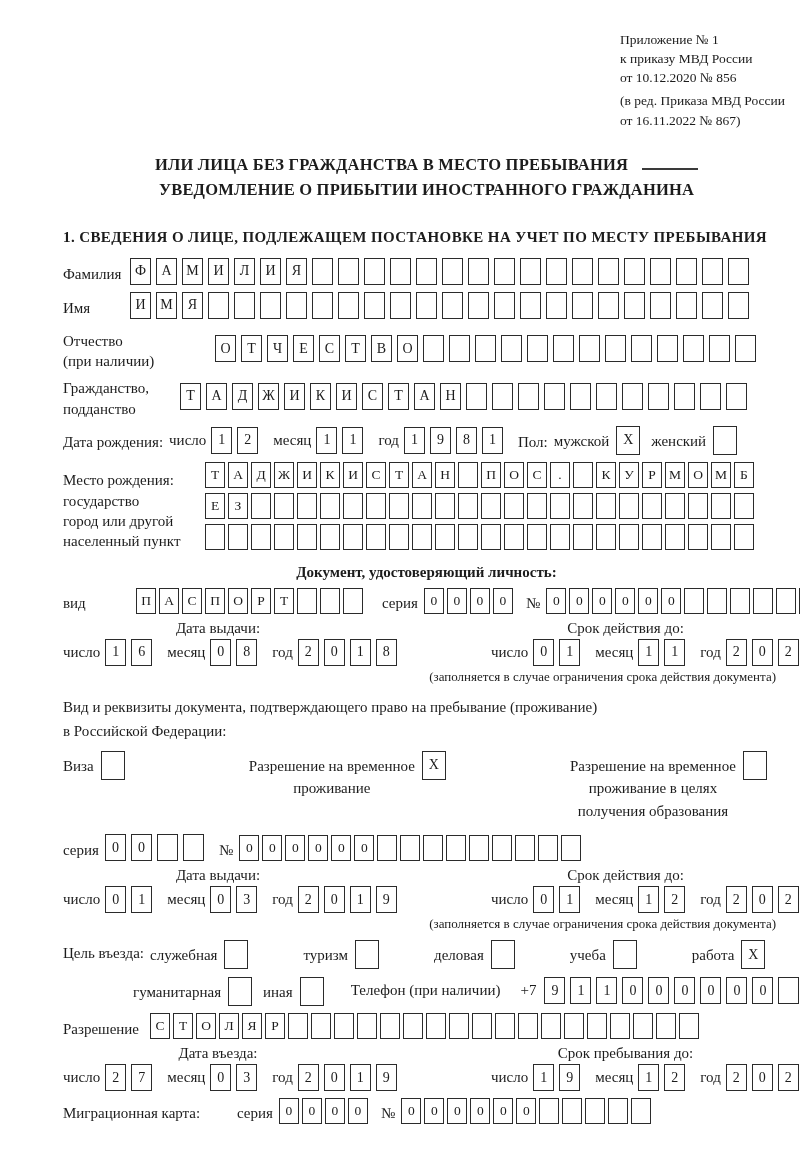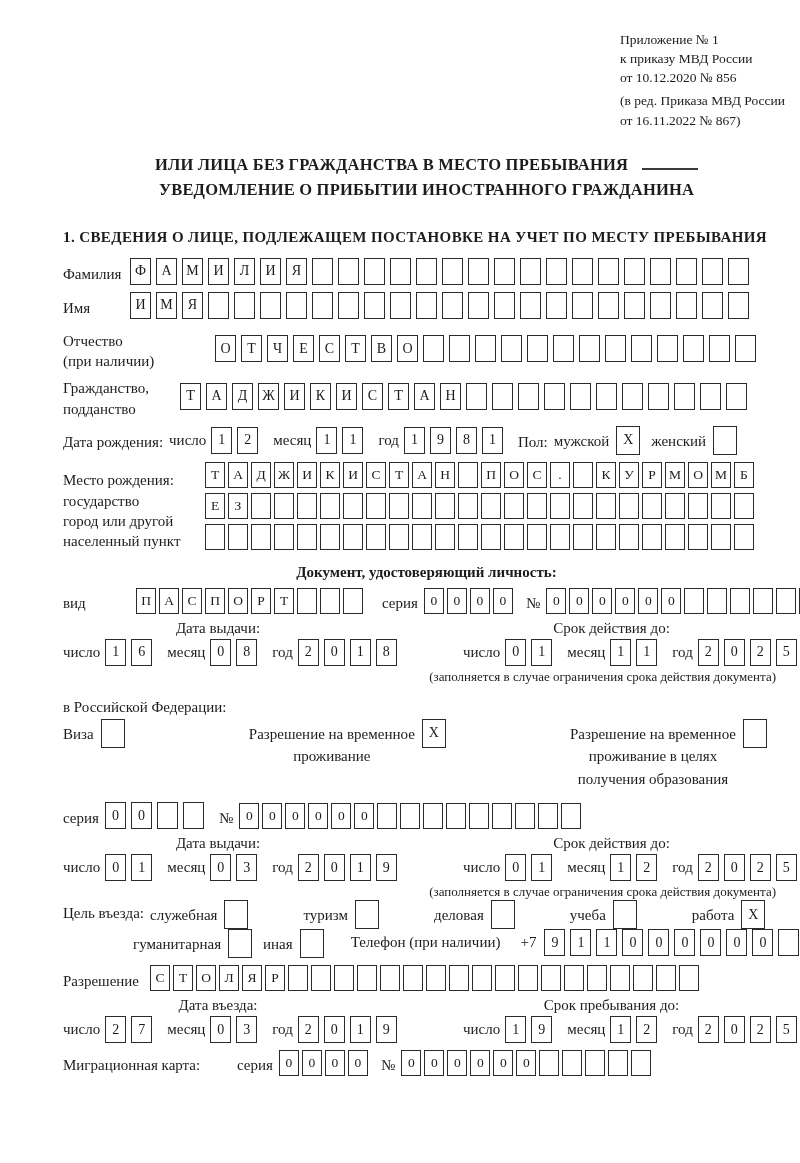--- a/index.html
+++ b/index.html
@@ -27,31 +27,31 @@
     display:inline-flex;align-items:center;justify-content:center;flex:none;
     width:21px;height:27px;border:1.6px solid #2b2b2b;box-sizing:border-box;
     margin-right:5px;font-size:14px;background:#fff;
   }
   .boxes.sm .cell{width:20px;height:26px;margin-right:3px;font-size:13.5px;}
   .cell.cb{width:24px;height:29px;margin:0 0 0 7px;}
   
   .ilab{padding-top:5px;margin-right:6px;flex:none;}
   .gap16{margin-left:16px;} .gap10{margin-left:10px;}
   
-  .two-col{display:flex;margin-top:6px;}
+  .two-col{display:flex;margin-top:6px;gap:28px;}
   .col-l{flex:0 0 400px;} .col-r{flex:1;}
   .cap-l{flex:0 0 400px;text-align:center;padding-right:90px;box-sizing:border-box;}
   .cap-r{flex:1;text-align:center;padding-right:30px;}
   .dgroup{display:flex;align-items:flex-start;}
   .dgroup .dlab{padding-top:5px;margin-right:5px;flex:none;}
   .dgroup .boxes{margin-right:10px;}
   .note{font-size:13px;text-align:right;margin:3px 14px 0 0;}
   .center-bold{text-align:center;font-weight:bold;font-size:15px;margin-top:9px;}
   
-  .optrow{display:flex;align-items:flex-start;}
+  .optrow{display:flex;align-items:flex-start;margin-top:8px;}
   .optrow .opt{display:flex;align-items:flex-start;margin-right:11px;}
   .optrow .optlab{display:flex;flex-direction:column;align-items:center;text-align:center;line-height:1.5;padding-top:4px;}
   .optrow-spread{justify-content:space-between;padding-right:12px;}
   .plain{margin-top:10px;line-height:1.6;}
   .indent70{padding-left:70px;}
   .phone-prefix{padding-top:5px;margin:0 8px 0 14px;flex:none;}
   .mt2{margin-top:2px;} .mt12{margin-top:12px;}
 </style>
 </head>
 <body>
@@ -404,20 +404,21 @@
           <span class="cell">2</span>
           <span class="cell">0</span>
           <span class="cell">2</span>
           <span class="cell">5</span>
         </span>
       </div>
   </div>
   <div class="note">(заполняется в случае ограничения срока действия документа)</div>
 
   <div class="plain">
+    <div>Вид и реквизиты документа, подтверждающего право на пребывание (проживание)</div>
     <div>в Российской Федерации:</div>
   </div>
 
   <div class="optrow optrow-spread">
       <span class="opt">
         <span class="optlab">
           <span>Виза</span>
         </span>
         <span class="cell cb"></span>
       </span>

